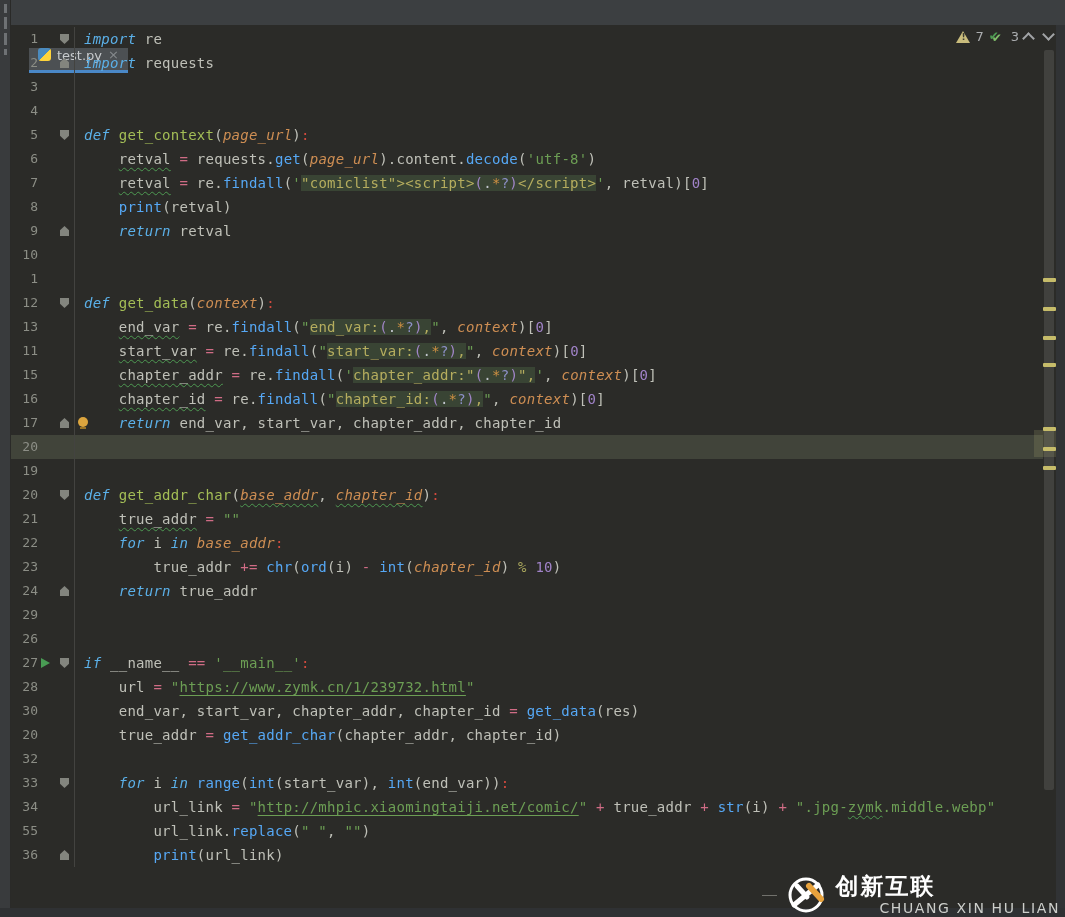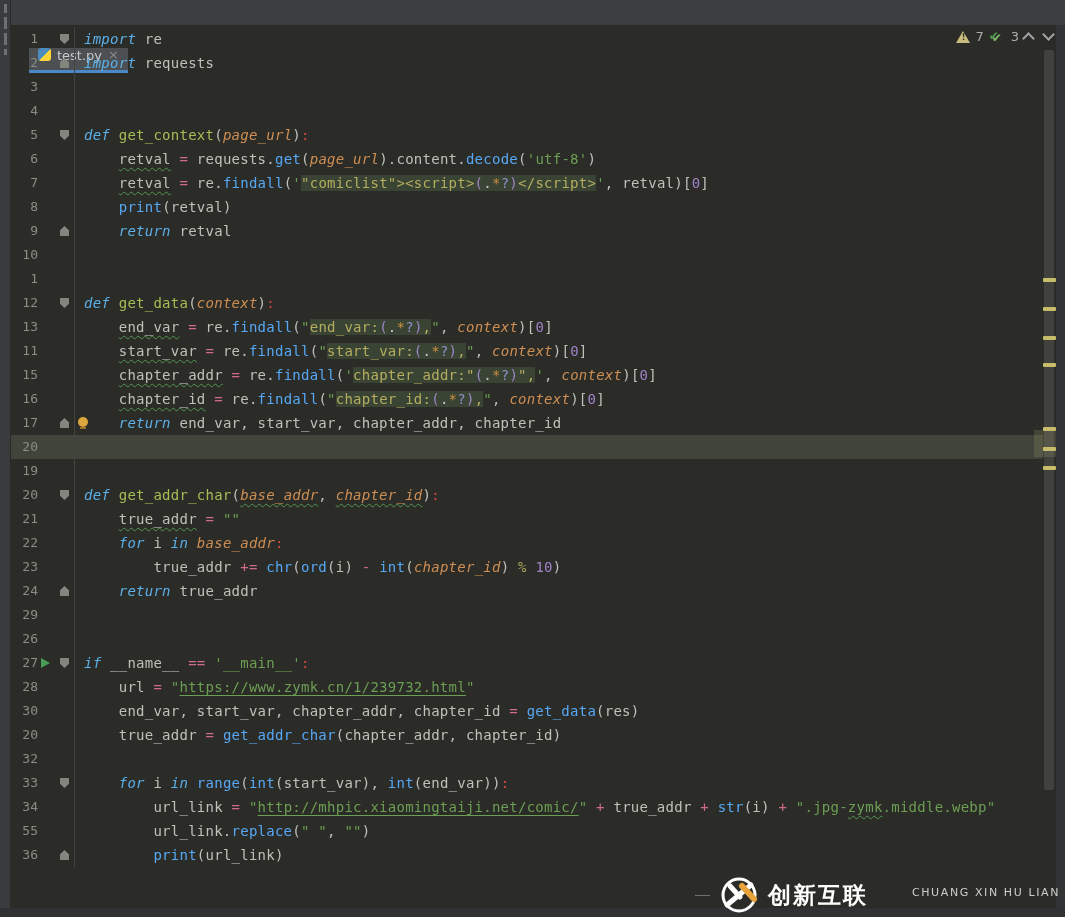--- a/index.html
+++ b/index.html
@@ -72,23 +72,23 @@
   .scrollbar{position:absolute;right:9px;top:25px;width:13px;height:892px;}
   .thumb{position:absolute;left:1px;top:25px;width:10px;height:740px;background:rgba(195,195,185,.15);border-radius:2px;}
   .mark{position:absolute;left:0;width:13px;height:4px;background:#C6BC6A;border-radius:1px;}
   .sb-hl{position:absolute;left:-9px;width:22px;top:405px;height:27px;background:rgba(170,170,115,.20);}
   
   .right-strip{position:absolute;right:0;top:25px;width:9px;height:892px;background:#313335;}
   .bottom-strip{position:absolute;left:0;right:0;bottom:0;height:9px;background:#2F3133;}
   
   .watermark{position:absolute;right:5px;bottom:1px;display:flex;align-items:center;gap:8px;z-index:6;}
   .wm-line{width:15px;height:1px;background:#71716C;}
-  .wm-text{display:flex;flex-direction:row;line-height:1;}
+  .wm-text{display:flex;flex-direction:column;line-height:1;}
   .wm-title{color:#FFFFFF;font-size:23px;font-weight:bold;letter-spacing:2px;font-family:"DejaVu Sans",sans-serif;}
-  .wm-sub{color:#CDCFCB;font-size:11px;letter-spacing:1.6px;margin-top:3px;padding-left:44px;}
+  .wm-sub{color:#CDCFCB;font-size:14px;letter-spacing:1.6px;margin-top:3px;padding-left:44px;}
 </style>
 </head>
 <body>
 
 <div class="screen">
 
   <div class="left-strip">
     <i style="height:9px"></i>
     <i style="height:12px"></i>
     <i style="height:12px"></i>

